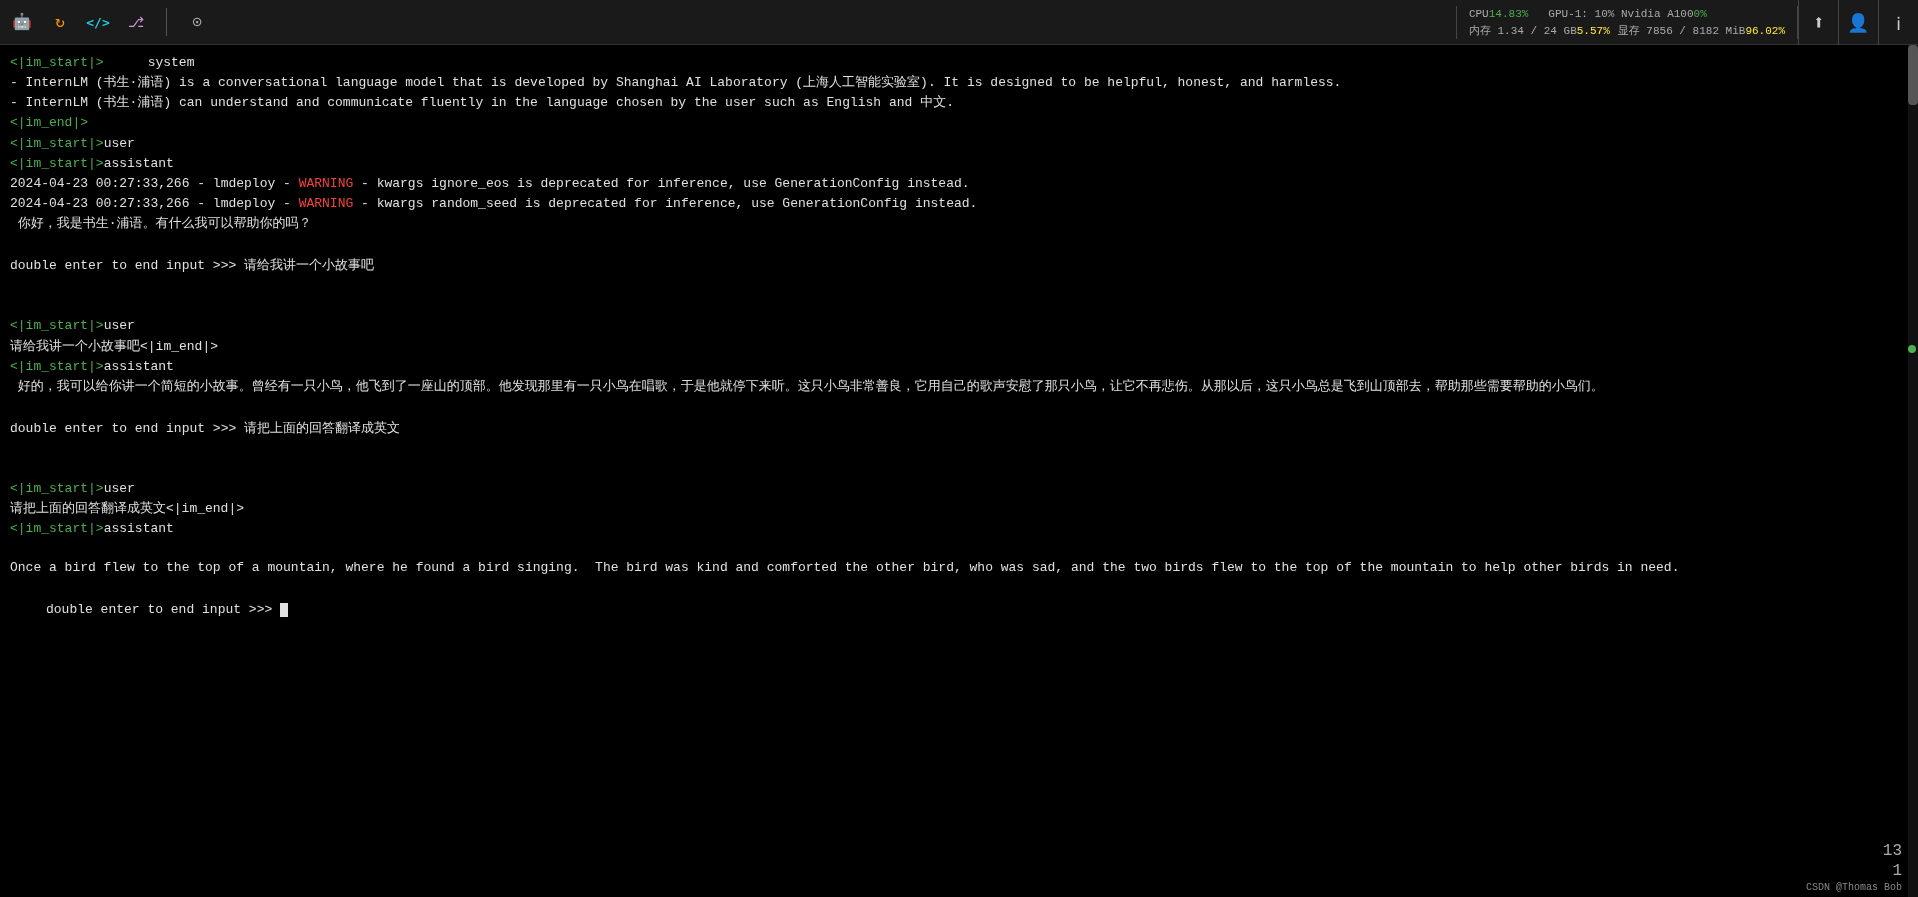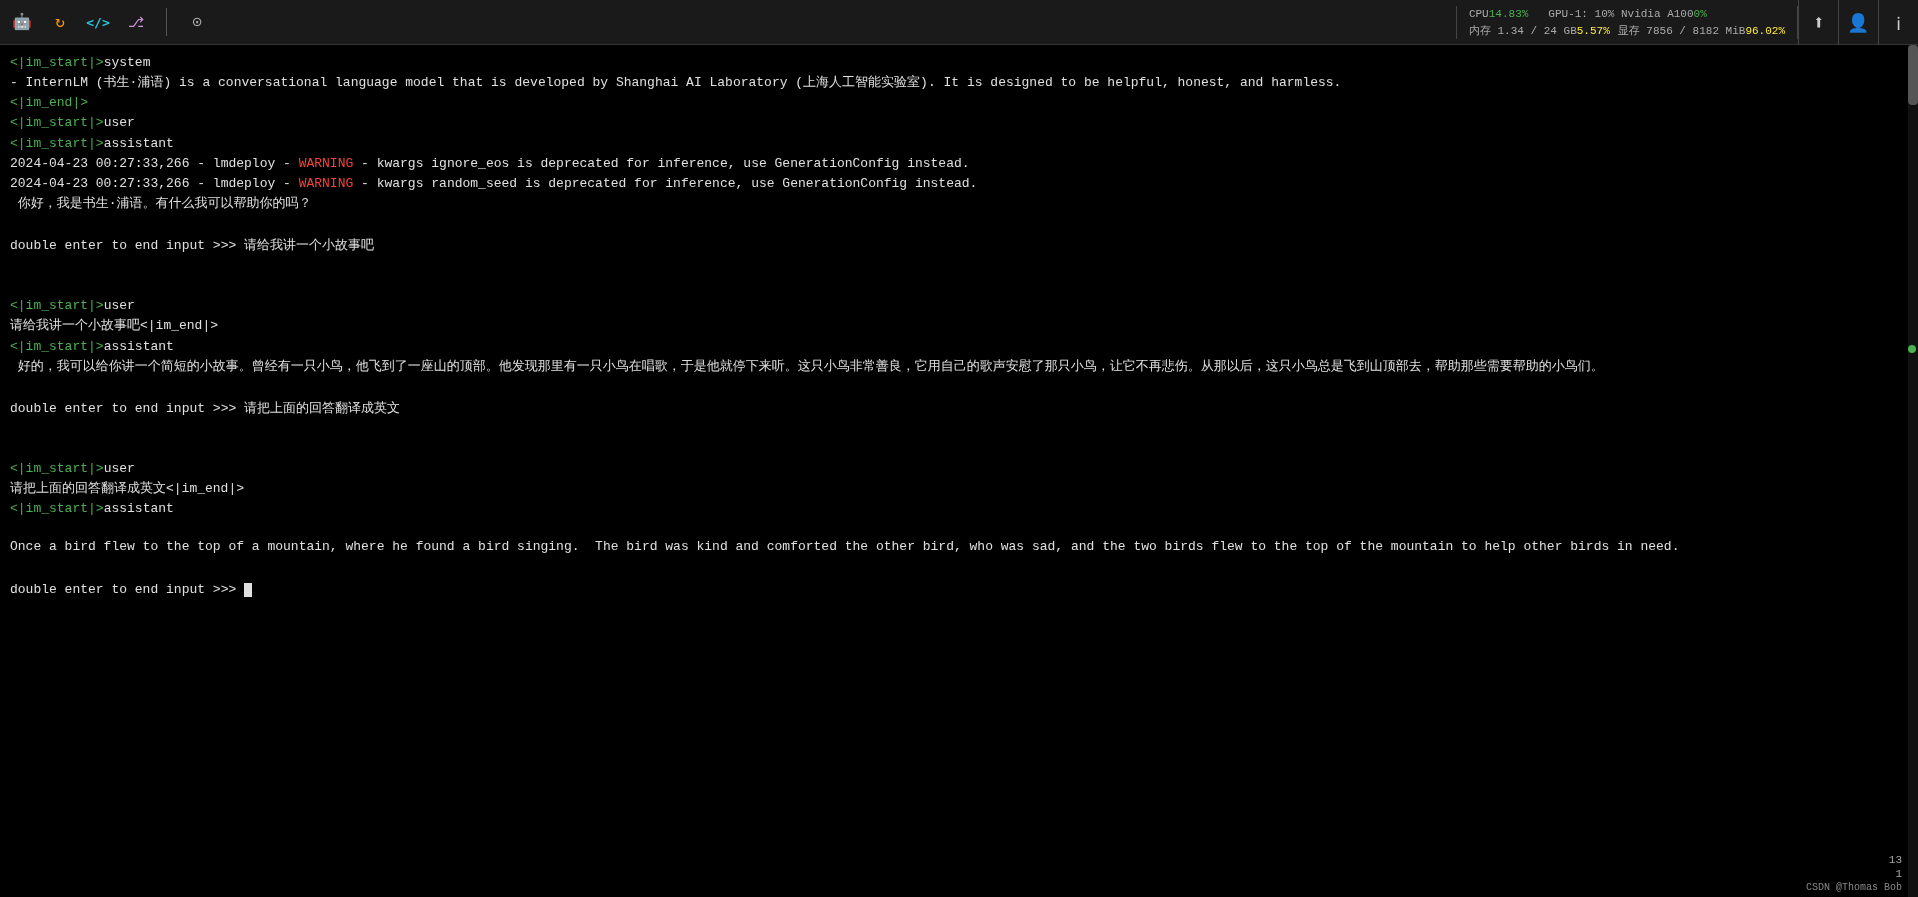--- a/index.html
+++ b/index.html
@@ -152,21 +152,21 @@
       display: flex;
       flex-direction: column;
       align-items: flex-end;
       gap: 2px;
     }
     .br-label {
       font-size: 10px;
       color: #888;
     }
     .br-label-num {
-      font-size: 11px;
+      font-size: 16px;
       color: #aaa;
     }
 
     .blank-line { height: 18px; }
   </style>
 </head>
 <body>
 
 <div id="topbar">
   <div class="topbar-icons">
@@ -194,22 +194,23 @@
       </div>
     </div>
     <div class="topbar-btn" style="font-size:20px;">⬆</div>
     <div class="topbar-btn" style="font-size:18px;">👤</div>
     <div class="topbar-btn" style="font-size:18px;">ℹ</div>
   </div>
 </div>
 
 <div id="terminal">
 
-  <div class="line" style="color:#4caf50;">&lt;|im_start|&gt;<span style="color:#e0e0e0;">system</span></div>
+  <div class="line" style="color:#4caf50;">&lt;|im_start|&gt;<span style="color:#e0e0e0;margin-left:44px;">system</span></div>
   <div class="line" style="color:#e0e0e0;">- InternLM (书生·浦语) is a conversational language model that is developed by Shanghai AI Laboratory (上海人工智能实验室). It is designed to be helpful, honest, and harmless.</div>
+  <div class="line" style="color:#e0e0e0;">- InternLM (书生·浦语) can understand and communicate fluently in the language chosen by the user such as English and 中文.</div>
   <div class="line" style="color:#4caf50;">&lt;|im_end|&gt;</div>
 
   <div class="line"><span style="color:#4caf50;">&lt;|im_start|&gt;</span><span style="color:#e0e0e0;">user</span></div>
 
   <div class="line"><span style="color:#4caf50;">&lt;|im_start|&gt;</span><span style="color:#e0e0e0;">assistant</span></div>
   <div class="line" style="color:#e0e0e0;">2024-04-23 00:27:33,266 - lmdeploy - <span style="color:#f44336;">WARNING</span> - kwargs ignore_eos is deprecated for inference, use GenerationConfig instead.</div>
   <div class="line" style="color:#e0e0e0;">2024-04-23 00:27:33,266 - lmdeploy - <span style="color:#f44336;">WARNING</span> - kwargs random_seed is deprecated for inference, use GenerationConfig instead.</div>
   <div class="line" style="color:#e0e0e0;"> 你好，我是书生·浦语。有什么我可以帮助你的吗？</div>
 
   <div class="blank-line"></div>
@@ -236,21 +237,21 @@
   <div class="line" style="color:#e0e0e0;">请把上面的回答翻译成英文&lt;|im_end|&gt;</div>
 
   <div class="line"><span style="color:#4caf50;">&lt;|im_start|&gt;</span><span style="color:#e0e0e0;">assistant</span></div>
 
   <div class="blank-line"></div>
 
   <div class="line" style="color:#e0e0e0;">Once a bird flew to the top of a mountain, where he found a bird singing.  The bird was kind and comforted the other bird, who was sad, and the two birds flew to the top of the mountain to help other birds in need.</div>
 
   <div class="blank-line"></div>
 
-  <div class="line input-prompt-line" style="color:#e0e0e0;">double enter to end input &gt;&gt;&gt; <span class="cursor"></span></div>
+  <div class="line input-prompt-line" style="color:#e0e0e0;margin-left:36px;">double enter to end input &gt;&gt;&gt; <span class="cursor"></span></div>
 
 </div>
 
 <div class="scrollbar-track">
   <div class="scrollbar-thumb"></div>
   <div class="green-dot"></div>
 </div>
 
 <div class="bottom-right-labels">
   <span class="br-label-num">13</span>

